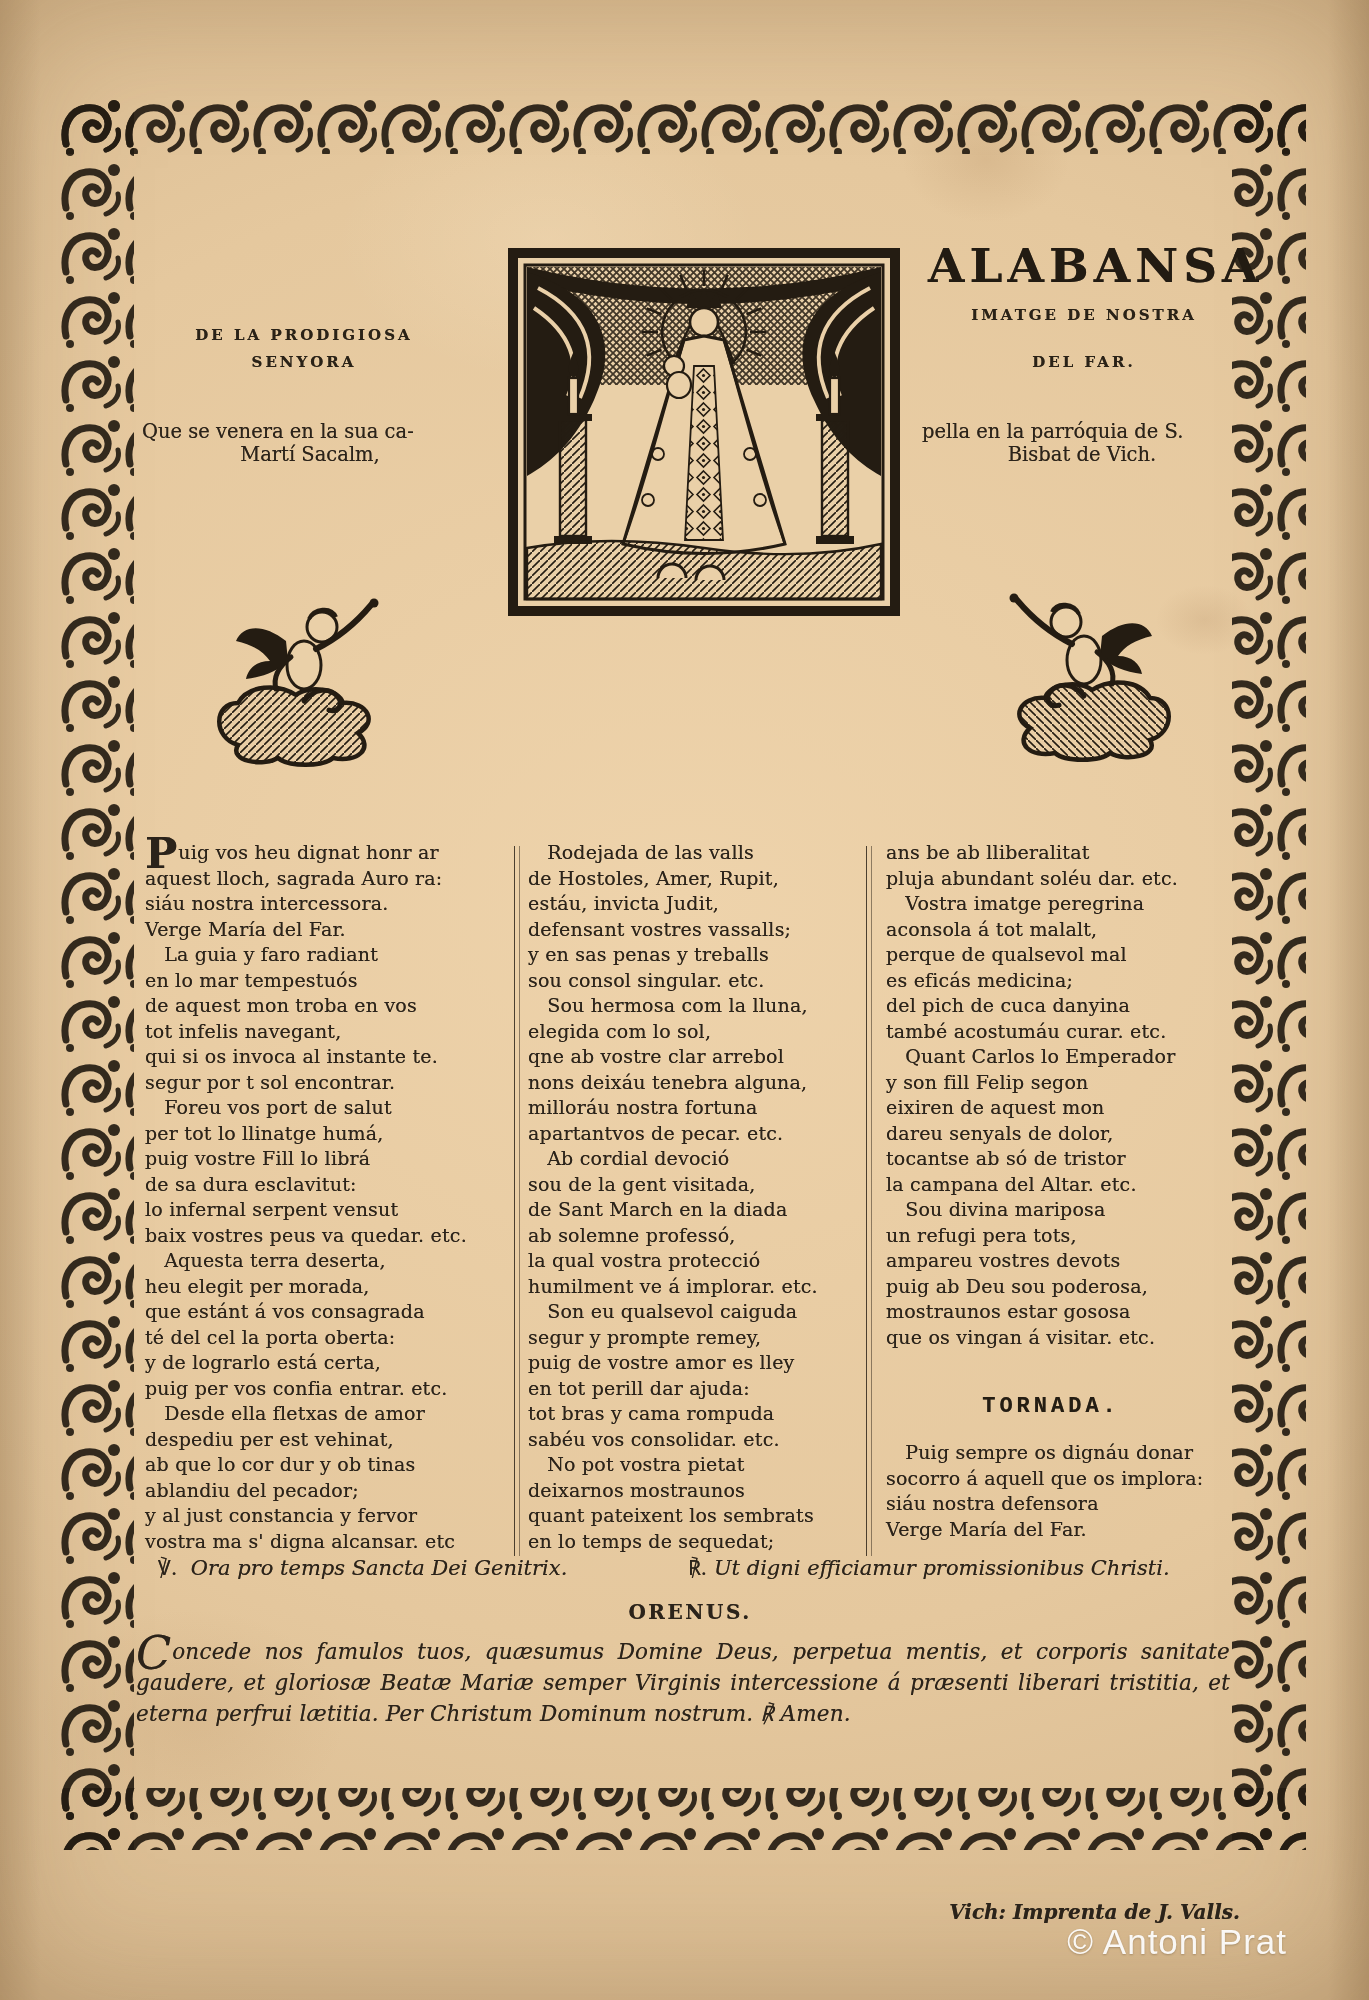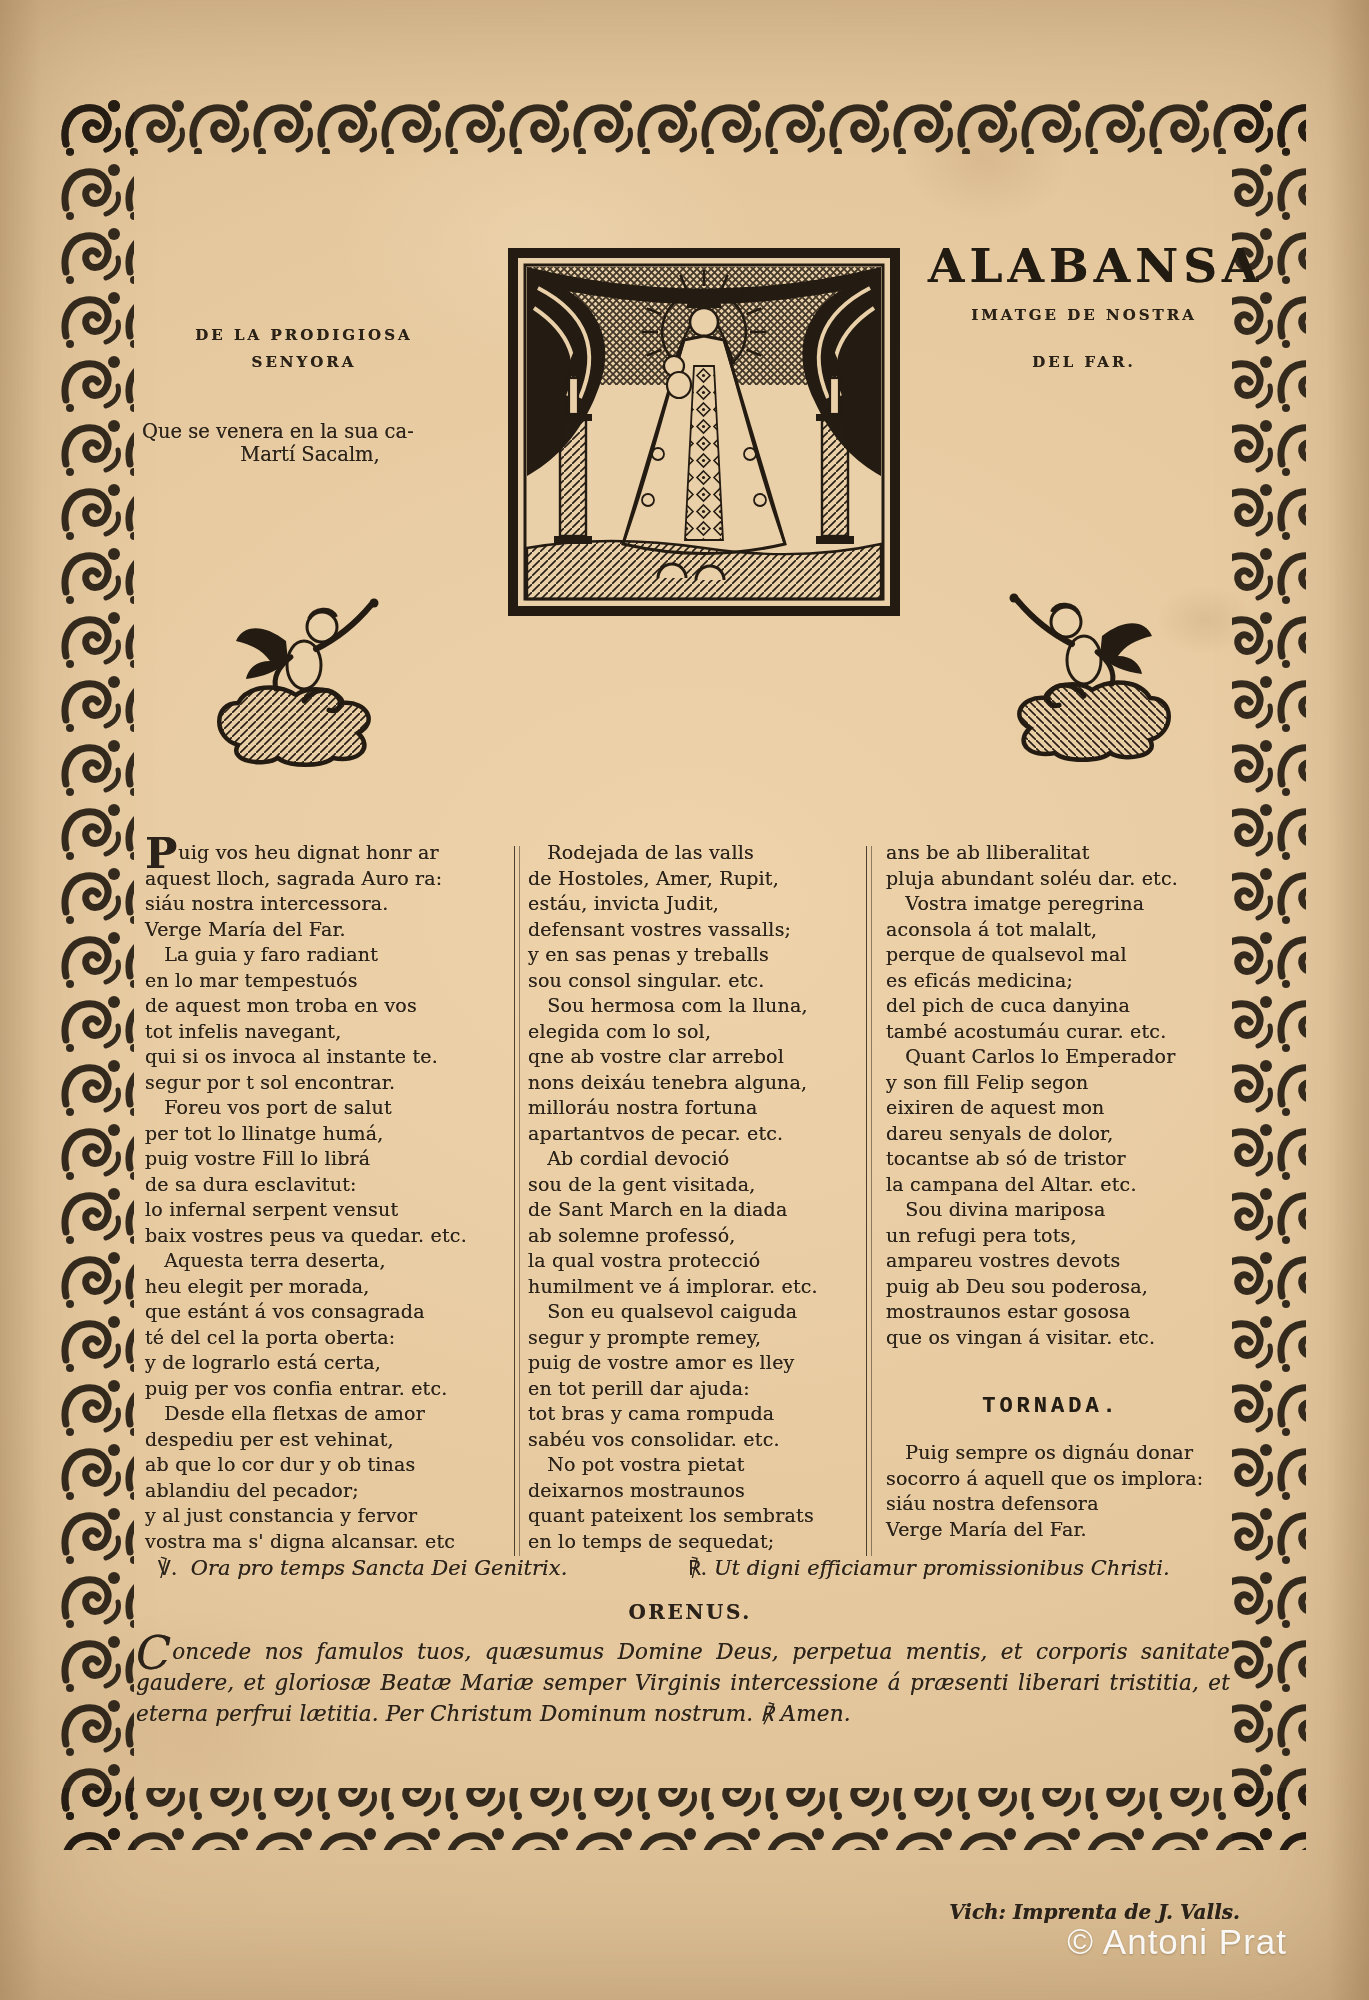--- a/index.html
+++ b/index.html
@@ -68,20 +68,24 @@
   <div class="abs ctr subcap" style="left:148px;top:353px;width:312px;">SENYORA</div>
 
   <div class="abs ctr maintitle" style="left:928px;top:238px;width:312px;">ALABANSA</div>
   <div class="abs ctr subcap" style="left:928px;top:306px;width:312px;">IMATGE DE NOSTRA</div>
   <div class="abs ctr subcap" style="left:928px;top:353px;width:312px;">DEL FAR.</div>
 
   <div class="abs dedic" style="left:142px;top:420px;width:336px;">
     <div>Que se venera en la sua ca-</div>
     <div class="ctr">Martí Sacalm,</div>
   </div>
+  <div class="abs dedic" style="left:922px;top:420px;width:320px;">
+    <div>pella en la parróquia de S.</div>
+    <div class="ctr">Bisbat de Vich.</div>
+  </div>
 
   <svg class="abs" style="left:508px;top:248px;" width="392" height="368" viewBox="0 0 392 368">
     <rect x="5" y="5" width="382" height="358" fill="#ead0a8" stroke="#241c12" stroke-width="10"></rect>
     <rect x="17" y="17" width="358" height="334" fill="none" stroke="#241c12" stroke-width="3"></rect>
     <rect x="19" y="19" width="354" height="118" fill="url(#cross)" opacity=".85"></rect>
     <path d="M19,19 Q196,62 373,19 L373,34 Q196,78 19,34 Z" fill="#241c12"></path>
     <path d="M19,24 C95,48 112,96 86,152 C68,192 44,214 19,228 Z" fill="#241c12"></path>
     <path d="M30,40 C80,66 92,104 72,150 M26,60 C62,84 74,116 60,148" stroke="#ead0a8" stroke-width="4" fill="none"></path>
     <path d="M373,24 C297,48 280,96 306,152 C324,192 348,214 373,228 Z" fill="#241c12"></path>
     <path d="M362,40 C312,66 300,104 320,150 M366,60 C330,84 318,116 332,148" stroke="#ead0a8" stroke-width="4" fill="none"></path>

